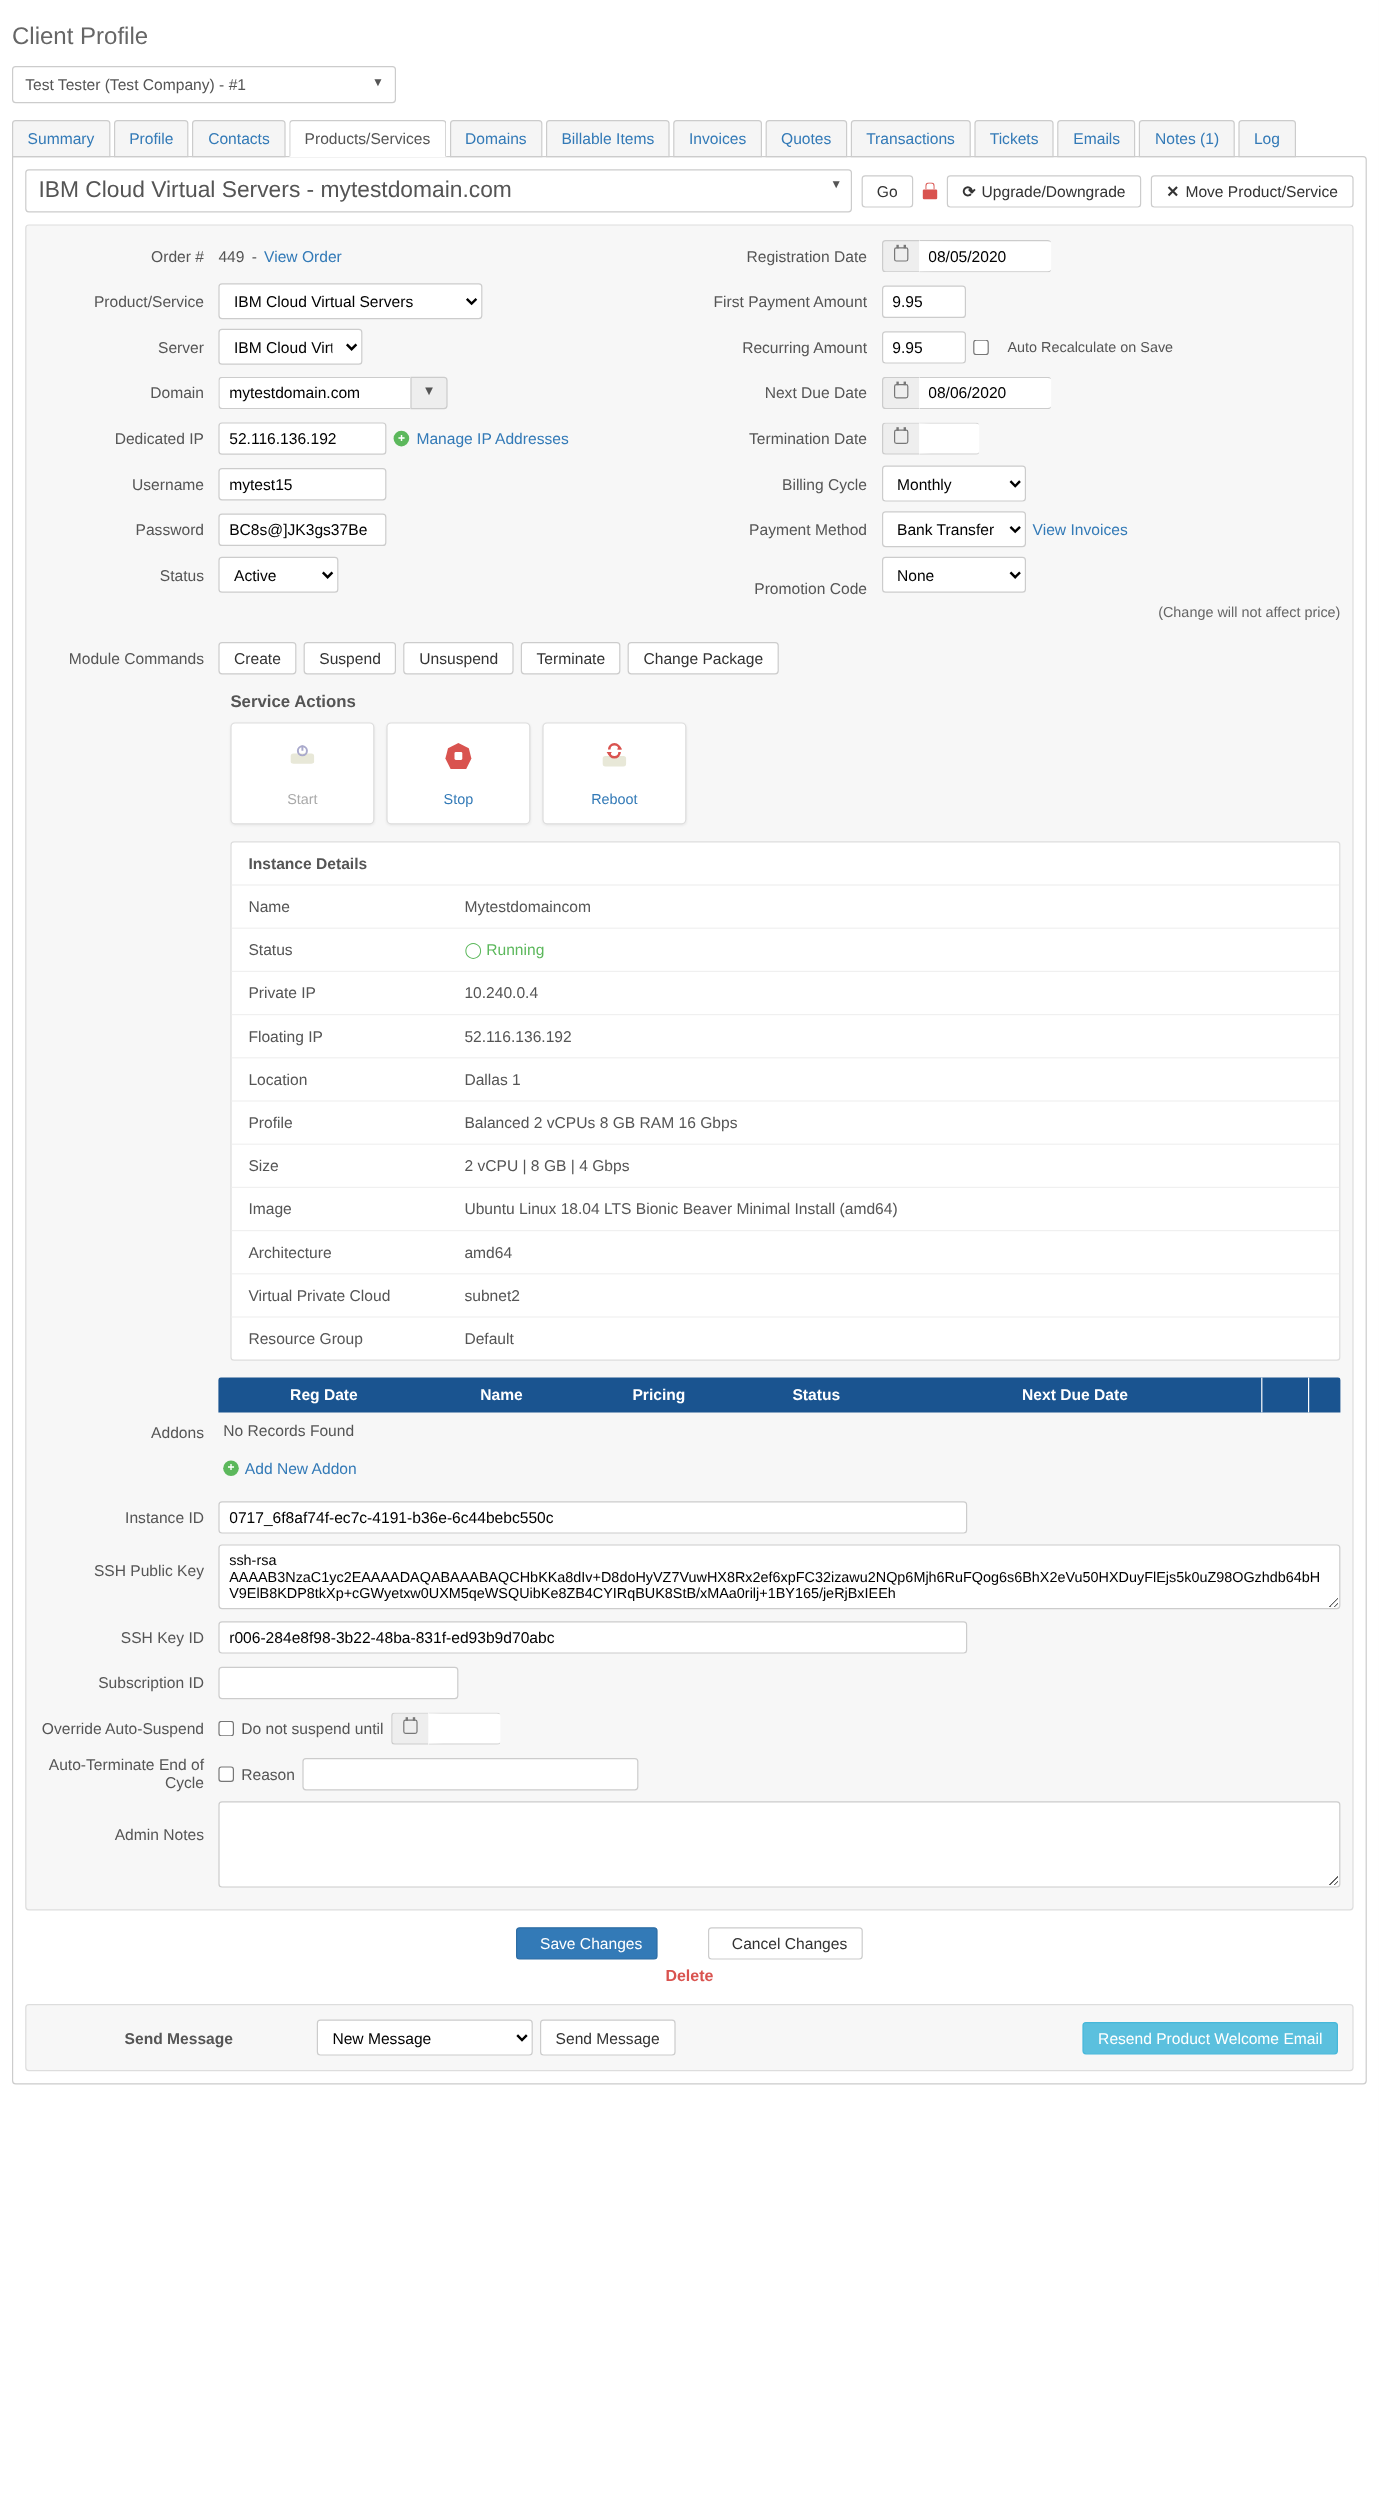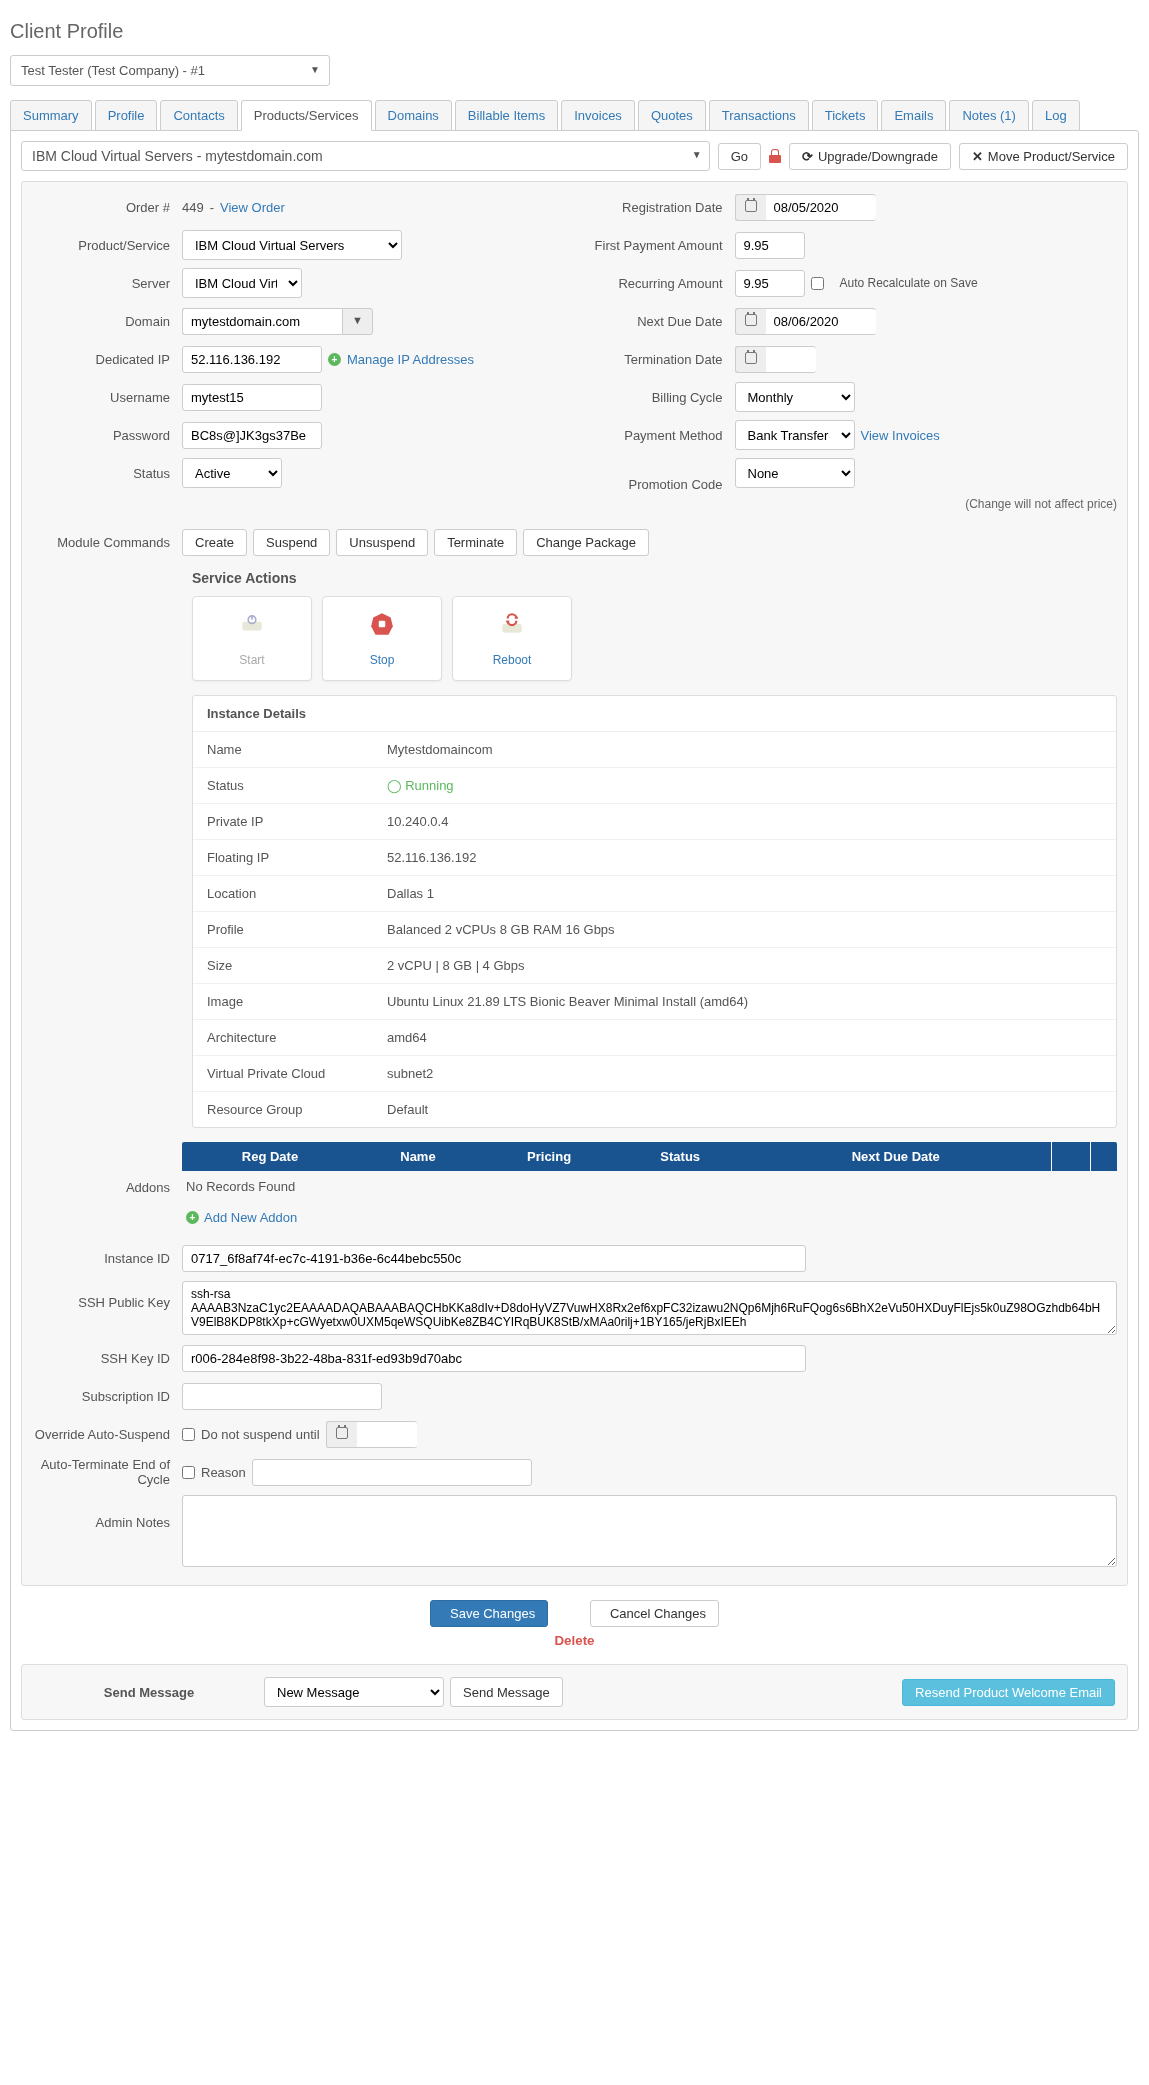--- a/index.html
+++ b/index.html
@@ -7,21 +7,21 @@
 h2 { font-size: 20px; font-weight: 400; color: #666; margin-bottom: 12px; margin-top: 10px; }
 .client-select { position: relative; width: 320px; margin-bottom: 14px; }
 .client-select .box { border: 1px solid #ccc; border-radius: 3px; padding: 7px 30px 7px 10px; background: #fff; font-size: 13px; }
 .client-select .arrow { position: absolute; right: 10px; top: 9px; font-size: 10px; color: #555; }
 .tabs { display: flex; flex-wrap: wrap; gap: 3px; margin-bottom: -1px; }
 .tab { border: 1px solid #ccc; background: #f5f5f5; padding: 7px 12px; border-radius: 3px 3px 0 0; font-size: 13px; color: #337ab7; cursor: pointer; }
 .tab.active { background: #fff; border-bottom-color: #fff; color: #555; }
 .panel { border: 1px solid #ccc; border-radius: 0 3px 3px 3px; padding: 10px; }
 .topbar { display: flex; align-items: center; gap: 8px; margin-bottom: 10px; }
 .product-select { flex: 1; position: relative; }
-.product-select .box { border: 1px solid #ccc; border-radius: 3px; padding: 6px 24px 6px 10px; background: #fff; font-size: 14px; }
+.product-select .box { border: 1px solid #ccc; border-radius: 3px; padding: 6px 24px 6px 10px; background: #fff; font-size: 19px; }
 .product-select .arrow { position: absolute; right: 8px; top: 8px; font-size: 10px; }
 .btn { border: 1px solid #ccc; background: #fff; padding: 5px 12px; border-radius: 3px; font-size: 13px; color: #333; cursor: pointer; display: inline-flex; align-items: center; gap: 5px; }
 .btn-primary { background: #337ab7; border-color: #2e6da4; color: #fff; }
 .btn-info { background: #5bc0de; border-color: #46b8da; color: #fff; }
 .btn-danger-text { color: #d9534f; font-weight: bold; background: none; border: none; cursor: pointer; }
 .lock-icon { width: 12px; height: 14px; display: inline-block; position: relative; }
 .lock-icon::before { content: ""; position: absolute; top: 0; left: 2px; width: 6px; height: 5px; border: 1.5px solid #d9534f; border-bottom: none; border-radius: 3px 3px 0 0; }
 .lock-icon::after { content: ""; position: absolute; bottom: 0; left: 0; width: 12px; height: 8px; background: #d9534f; border-radius: 1px; }
 .inner-box { border: 1px solid #ddd; border-radius: 3px; background: #f7f7f7; padding: 10px; }
 .form-row { display: flex; align-items: center; margin-bottom: 8px; min-height: 30px; }
@@ -318,21 +318,21 @@
             <div class="inst-row">
               <div class="k">Profile</div>
               <div class="v">Balanced 2 vCPUs 8 GB RAM 16 Gbps</div>
             </div>
             <div class="inst-row">
               <div class="k">Size</div>
               <div class="v">2 vCPU | 8 GB | 4 Gbps</div>
             </div>
             <div class="inst-row">
               <div class="k">Image</div>
-              <div class="v">Ubuntu Linux 21.89 LTS Bionic Beaver Minimal Install (amd64)</div>
+              <div class="v">Ubuntu Linux 18.04 LTS Bionic Beaver Minimal Install (amd64)</div>
             </div>
             <div class="inst-row">
               <div class="k">Architecture</div>
               <div class="v">amd64</div>
             </div>
             <div class="inst-row">
               <div class="k">Virtual Private Cloud</div>
               <div class="v">subnet2</div>
             </div>
             <div class="inst-row">

